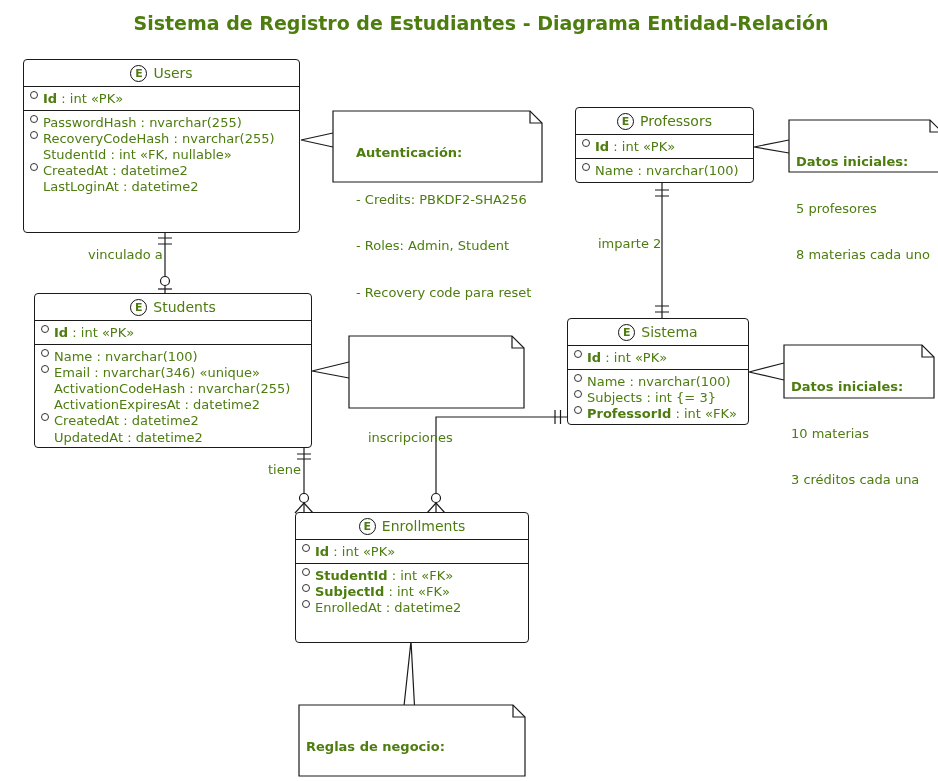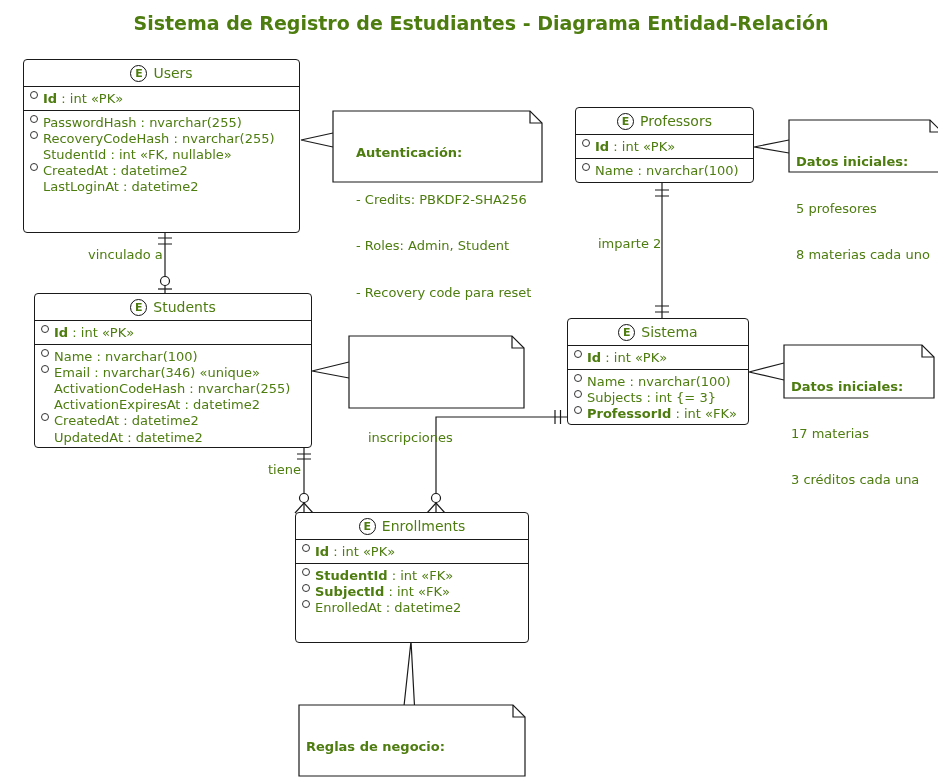--- a/index.html
+++ b/index.html
@@ -204,21 +204,21 @@
     <div>- Roles: Admin, Student</div>
     <div>- Recovery code para reset</div>
   </div>
   <div class="ntext" style="left:784px;top:123px">
     <div class="nt">Datos iniciales:</div>
     <div>5 profesores</div>
     <div>8 materias cada uno</div>
   </div>
   <div class="ntext" style="left:779px;top:348px">
     <div class="nt">Datos iniciales:</div>
-    <div>17 materias</div>
+    <div>10 materias</div>
     <div>3 créditos cada una</div>
   </div>
   <div class="ntext" style="left:294px;top:708px">
     <div class="nt">Reglas de negocio:</div>
     
     
     
   </div>
 
   <div class="elabel" style="left:76px;top:247px">vinculado a</div>

